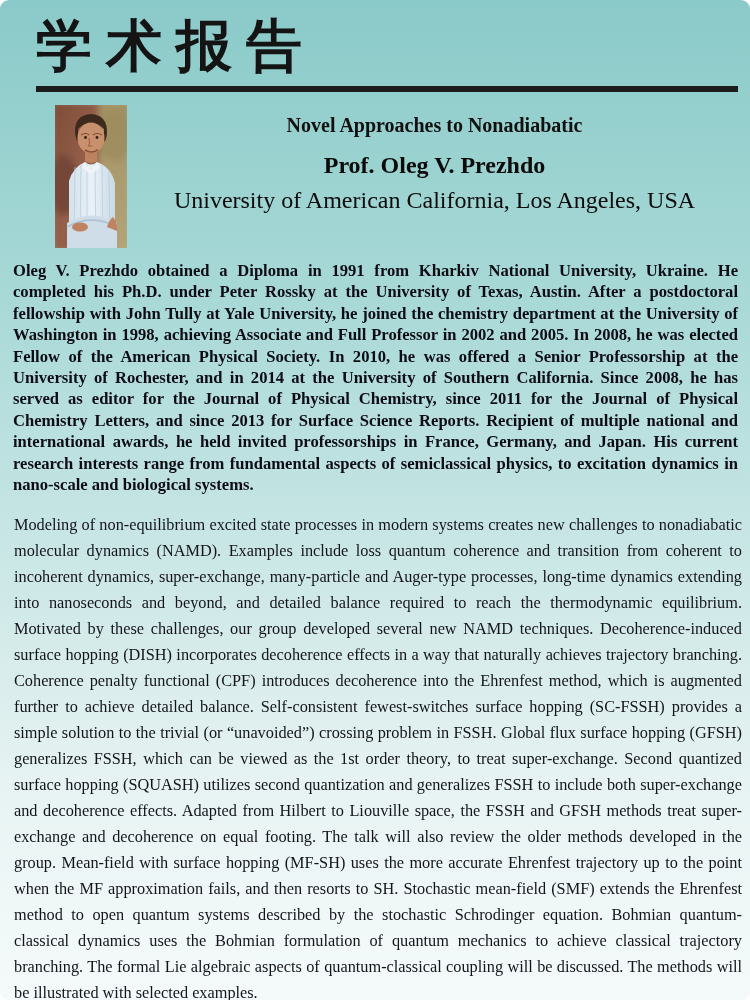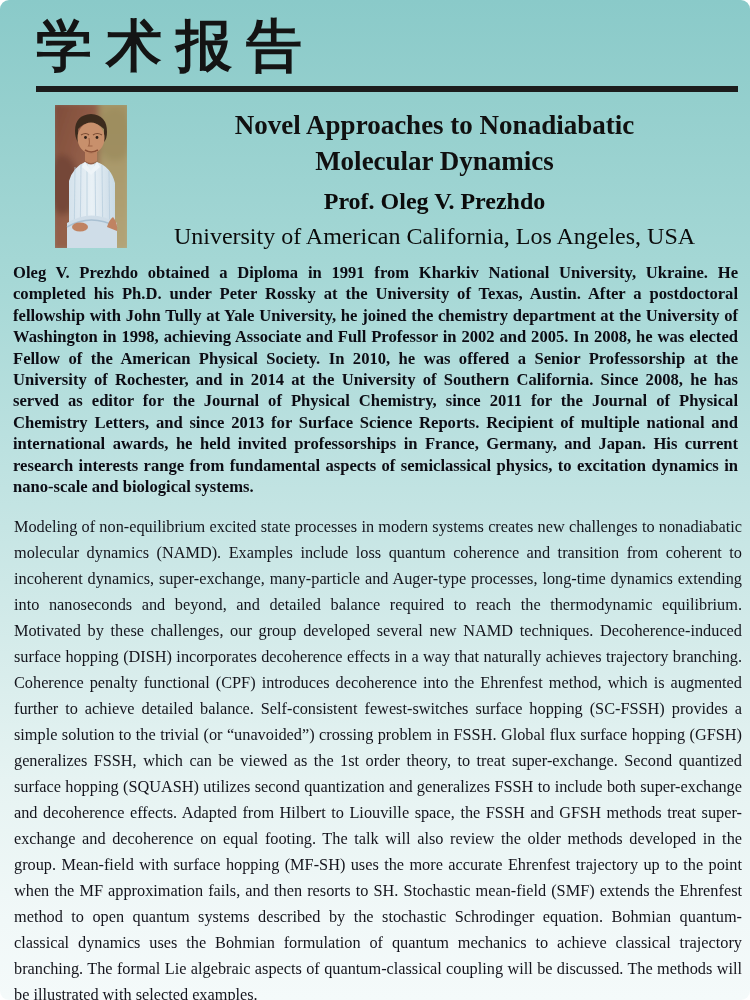--- a/index.html
+++ b/index.html
@@ -41,21 +41,21 @@
     width: 72px;
     height: 143px;
     overflow: hidden;
   }
   .title-block {
     flex: 1;
     text-align: center;
     padding-top: 2px;
   }
   .talk-title {
-    font-size: 27px;
+    font-size: 20px;
     font-weight: bold;
     line-height: 36px;
     color: #101010;
   }
   .speaker {
     font-size: 24px;
     font-weight: bold;
     margin-top: 8px;
     line-height: 28px;
   }
@@ -155,21 +155,20 @@
 
         <path d="M12 118 Q36 103 62 118 L62 143 L12 143 Z" fill="#cfdde8"></path>
         <path d="M12 122 Q36 108 62 122" stroke="#a9c0d2" stroke-width="1.5" fill="none"></path>
         <ellipse cx="25" cy="122" rx="8" ry="4.5" fill="#c08362"></ellipse>
         <path d="M58 112 Q63 118 62 126 L52 122 Q54 115 58 112 Z" fill="#c08362"></path>
       </svg>
     </div>
 
     <div class="title-block">
       <div class="talk-title">Novel Approaches to Nonadiabatic</div>
-      <div class="talk-title">Molecular Dynamics</div>
       <div class="speaker">Prof. Oleg V. Prezhdo</div>
       <div class="affiliation">University of American California, Los Angeles, USA</div>
     </div>
 
   </div>
 
   <div class="bio">Oleg V. Prezhdo obtained a Diploma in 1991 from Kharkiv National University, Ukraine.  He completed his Ph.D. under Peter Rossky at the University of Texas, Austin. After a postdoctoral fellowship with John Tully at Yale University, he joined the chemistry department at the University of Washington in 1998, achieving Associate and Full Professor in 2002 and 2005. In 2008, he was elected Fellow of the American Physical Society. In 2010, he was offered a Senior Professorship at the University of Rochester, and in 2014 at the University of Southern California. Since 2008, he has served as editor for the Journal of Physical Chemistry, since 2011 for the Journal of Physical Chemistry Letters, and since 2013 for Surface Science Reports. Recipient of multiple national and international awards, he held invited professorships in France, Germany, and Japan. His current research interests range from fundamental aspects of semiclassical physics, to excitation dynamics in nano-scale and biological systems.</div>
 
   <div class="abstract">Modeling of non-equilibrium excited state processes in modern systems creates new challenges to nonadiabatic molecular dynamics (NAMD). Examples include loss quantum coherence and transition from coherent to incoherent dynamics, super-exchange, many-particle and Auger-type processes, long-time dynamics extending into nanoseconds and beyond, and detailed balance required to reach the thermodynamic equilibrium. Motivated by these challenges, our group developed several new NAMD techniques. Decoherence-induced surface hopping (DISH) incorporates decoherence effects in a way that naturally achieves trajectory branching. Coherence penalty functional (CPF) introduces decoherence into the Ehrenfest method, which is augmented further to achieve detailed balance. Self-consistent fewest-switches surface hopping (SC-FSSH) provides a simple solution to the trivial (or “unavoided”) crossing problem in FSSH. Global flux surface hopping (GFSH) generalizes FSSH, which can be viewed as the 1st order theory, to treat super-exchange. Second quantized surface hopping (SQUASH) utilizes second quantization and generalizes FSSH to include both super-exchange and decoherence effects. Adapted from Hilbert to Liouville space, the FSSH and GFSH methods treat super-exchange and decoherence on equal footing. The talk will also review the older methods developed in the group. Mean-field with surface hopping (MF-SH) uses the more accurate Ehrenfest trajectory up to the point when the MF approximation fails, and then resorts to SH. Stochastic mean-field (SMF) extends the Ehrenfest method to open quantum systems described by the stochastic Schrodinger equation. Bohmian quantum-classical dynamics uses the Bohmian formulation of quantum mechanics to achieve classical trajectory branching. The formal Lie algebraic aspects of quantum-classical coupling will be discussed. The methods will be illustrated with selected examples.</div>
 

